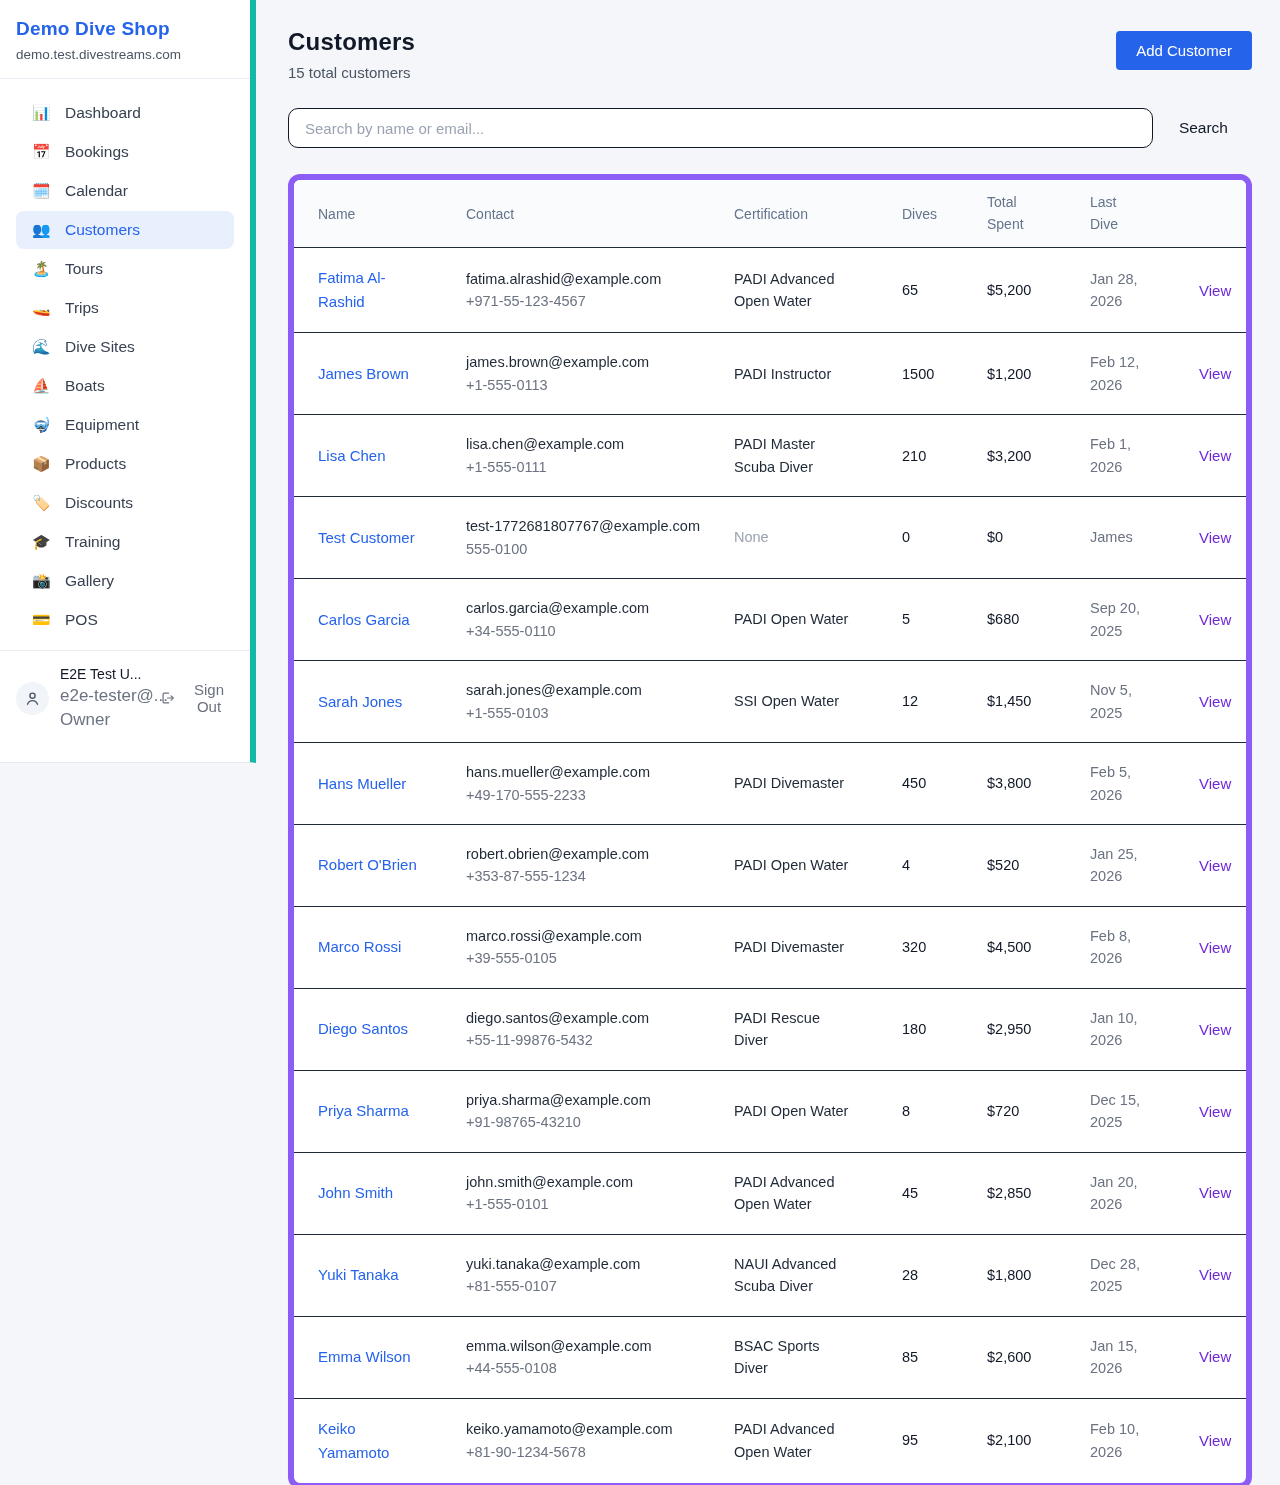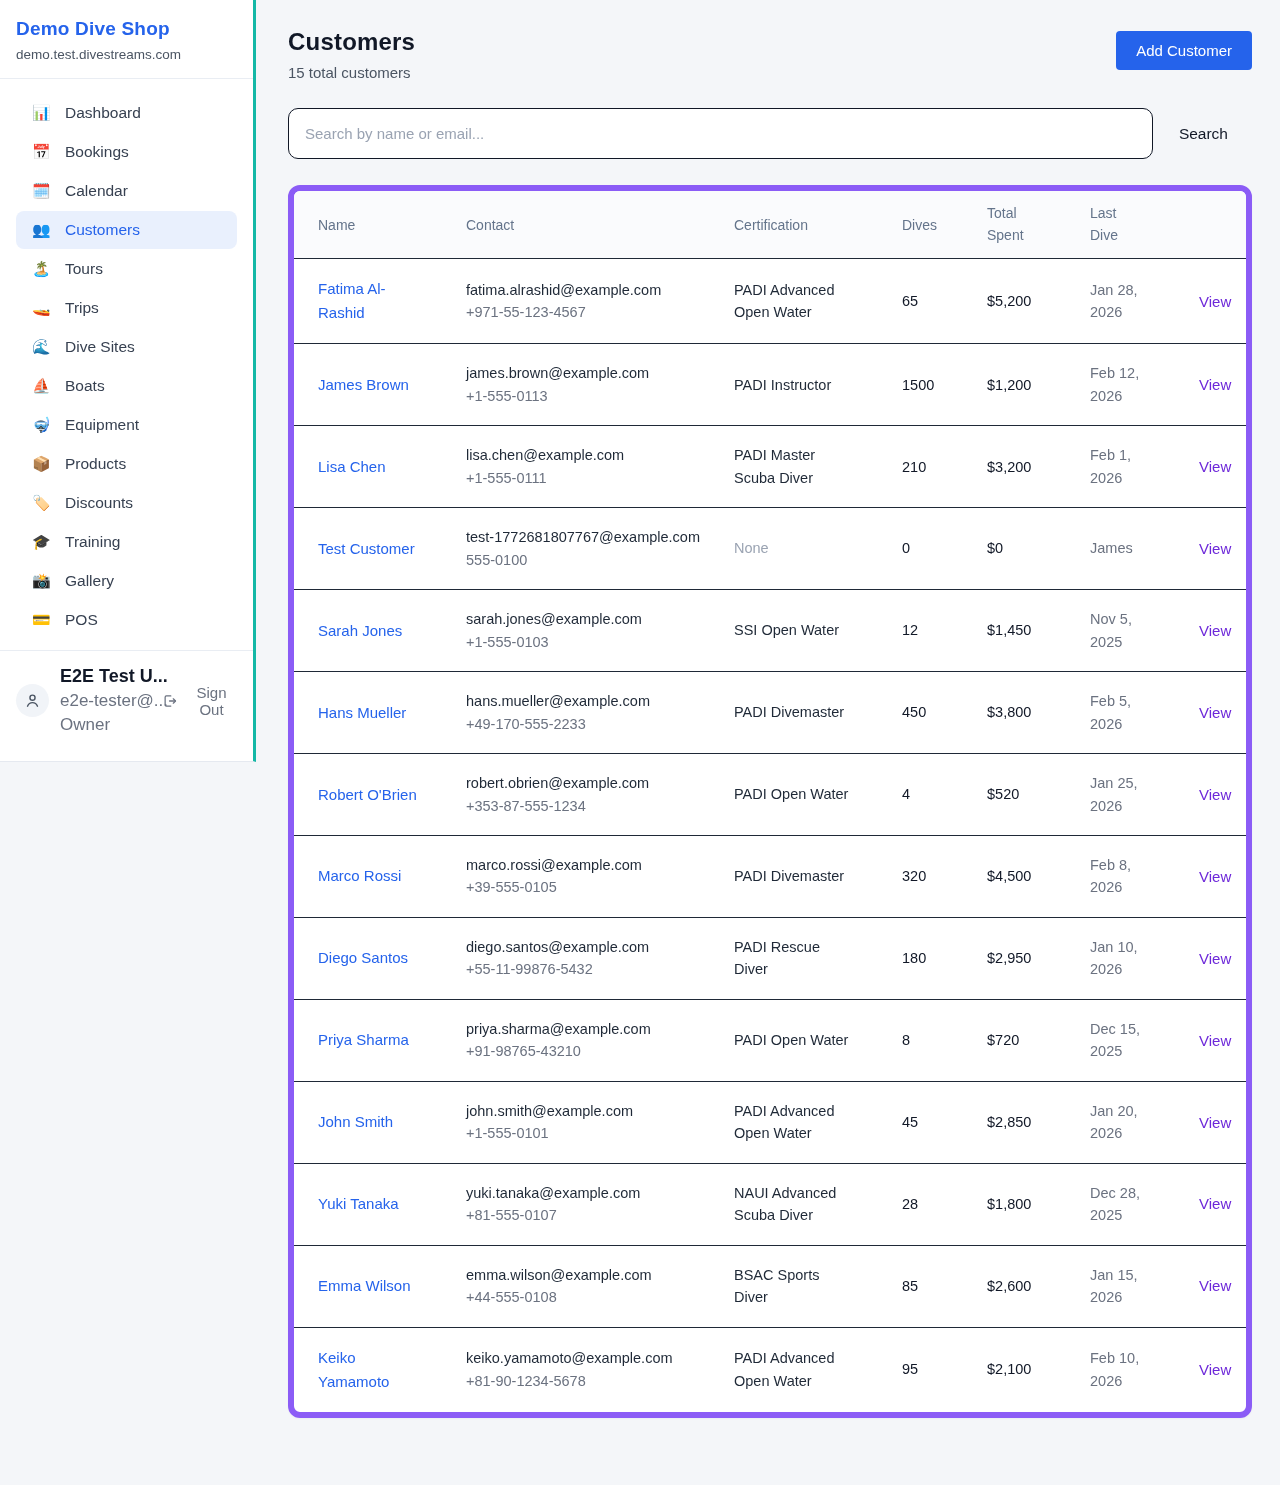--- a/index.html
+++ b/index.html
@@ -8,23 +8,23 @@
     font-family:"Liberation Sans", sans-serif;
     background:#f4f6f9;
     color:#0f172a;
     position:relative;
   }
 
   
   .sidebar {
     position:absolute; left:0; top:0; width:256px;
     background:#ffffff;
-    border-right:3px solid #14b8a6;
+    border-right:6px solid #14b8a6;
     border-bottom:1px solid #e5e9f0;
-    padding-bottom:8px;
+    padding-bottom:14px;
   }
   .brand { padding:18px 16px 16px 16px; border-bottom:1px solid #e9edf3; }
   .brand-name { color:#2563eb; font-size:19px; font-weight:bold; letter-spacing:.2px; }
   .brand-domain { color:#4b5563; font-size:13.5px; margin-top:7px; }
 
   .nav { padding:14px 8px 10px 8px; }
   .nav-item {
     display:flex; align-items:center; gap:13px;
     padding:10px 16px; margin:1px 8px 1px 8px;
     border-radius:8px; cursor:pointer;
@@ -37,42 +37,42 @@
     border-top:1px solid #e9edf3;
     padding:15px 14px 18px 16px;
     display:flex; align-items:center; gap:11px;
   }
   .avatar {
     width:33px; height:33px; border-radius:50%;
     background:#f1f4f8; flex:0 0 33px;
     display:flex; align-items:center; justify-content:center;
   }
   .user-info { min-width:0; width:96px; }
-  .user-name { font-weight:bold; font-size:18px; color:#111827; white-space:nowrap; }
+  .user-name { font-weight:normal; font-size:14px; color:#111827; white-space:nowrap; }
   .user-email, .user-role { font-size:17px; color:#6b7280; margin-top:4px; white-space:nowrap; }
   .signout {
     margin-left:auto; display:flex; align-items:center; gap:7px;
     color:#6b7280; font-size:15px; background:none; border:none; cursor:pointer;
     font-family:inherit;
   }
 
   
   .main { margin-left:256px; padding:28px 28px 24px 32px; }
   .page-head { display:flex; align-items:flex-start; justify-content:space-between; }
   .page-title { font-size:24px; font-weight:bold; color:#111827; letter-spacing:.2px; }
   .page-subtitle { font-size:15px; color:#4b5563; margin-top:8px; }
   .btn-primary {
     background:#2563eb; color:#ffffff; border:none; cursor:pointer;
     font-family:inherit; font-size:15px; font-weight:500;
     padding:11px 20px; border-radius:4px; margin-top:3px;
   }
 
   .search-row { display:flex; align-items:center; margin-top:27px; }
   .search-input {
-    flex:1; height:51px; border:1.5px solid #111827; border-radius:10px;
+    flex:1; height:40px; border:1.5px solid #111827; border-radius:10px;
     padding:0 16px; font-size:15px; font-family:inherit; color:#111827;
     background:#ffffff; outline:none;
   }
   .search-input::placeholder { color:#9aa3b2; }
   .search-btn {
     background:none; border:none; cursor:pointer; font-family:inherit;
     font-size:15.5px; color:#111827; padding:0 24px 0 26px;
   }
 
   
@@ -276,20 +276,32 @@
       <div class="c-email">test-1772681807767@example.com</div>
       <div class="c-phone">555-0100</div>
     </td>
     <td><span class="c-cert muted">None</span></td>
     <td><span class="c-dives">0</span></td>
     <td><span class="c-spent">$0</span></td>
     <td><span class="c-last">James</span></td>
     <td><a href="#" class="c-view">View</a></td>
   </tr>
           <tr>
+    <td><a href="#" class="c-name">Carlos Garcia</a></td>
+    <td>
+      <div class="c-email">carlos.garcia@example.com</div>
+      <div class="c-phone">+34-555-0110</div>
+    </td>
+    <td><span class="c-cert">PADI Open Water</span></td>
+    <td><span class="c-dives">5</span></td>
+    <td><span class="c-spent">$680</span></td>
+    <td><span class="c-last">Sep 20, 2025</span></td>
+    <td><a href="#" class="c-view">View</a></td>
+  </tr>
+          <tr>
     <td><a href="#" class="c-name">Sarah Jones</a></td>
     <td>
       <div class="c-email">sarah.jones@example.com</div>
       <div class="c-phone">+1-555-0103</div>
     </td>
     <td><span class="c-cert">SSI Open Water</span></td>
     <td><span class="c-dives">12</span></td>
     <td><span class="c-spent">$1,450</span></td>
     <td><span class="c-last">Nov 5, 2025</span></td>
     <td><a href="#" class="c-view">View</a></td>

